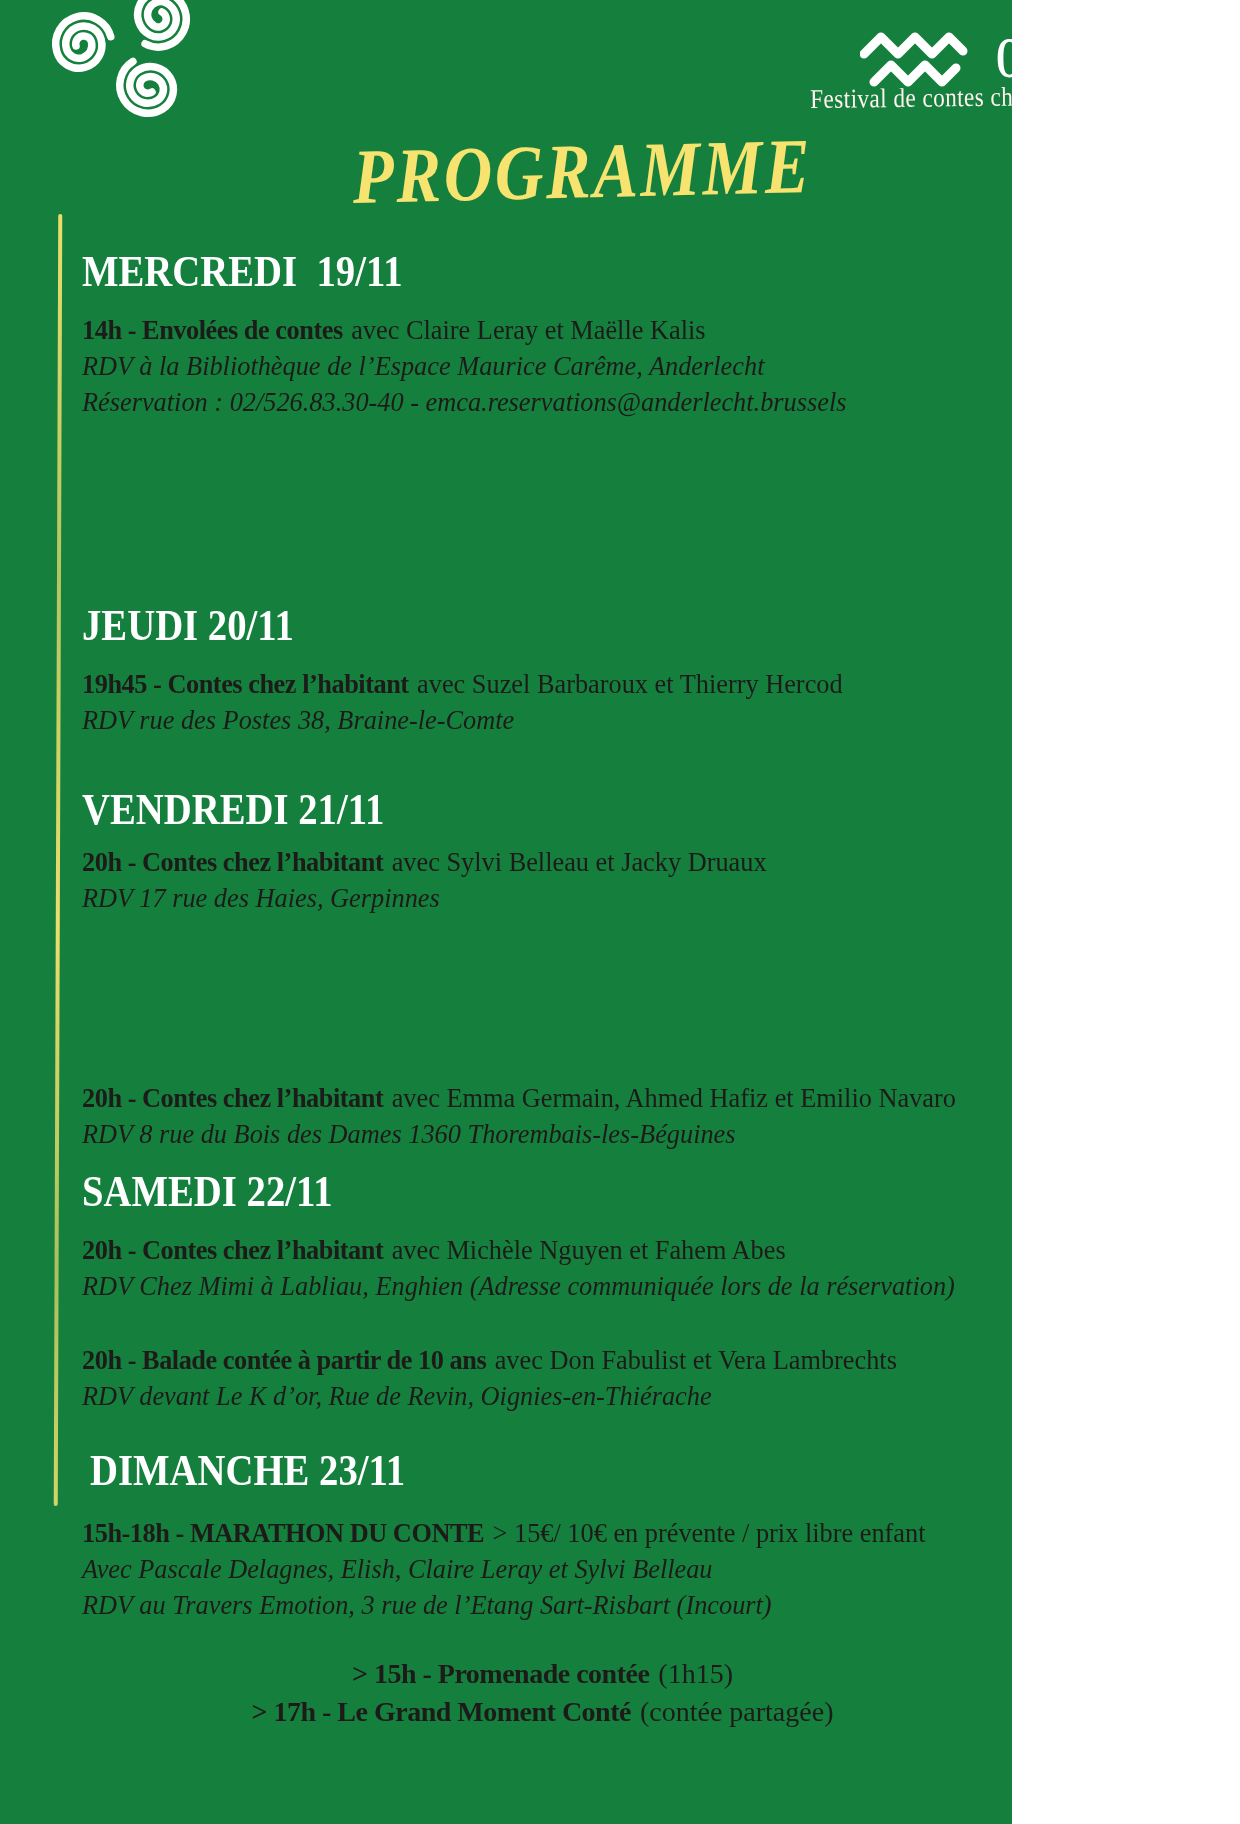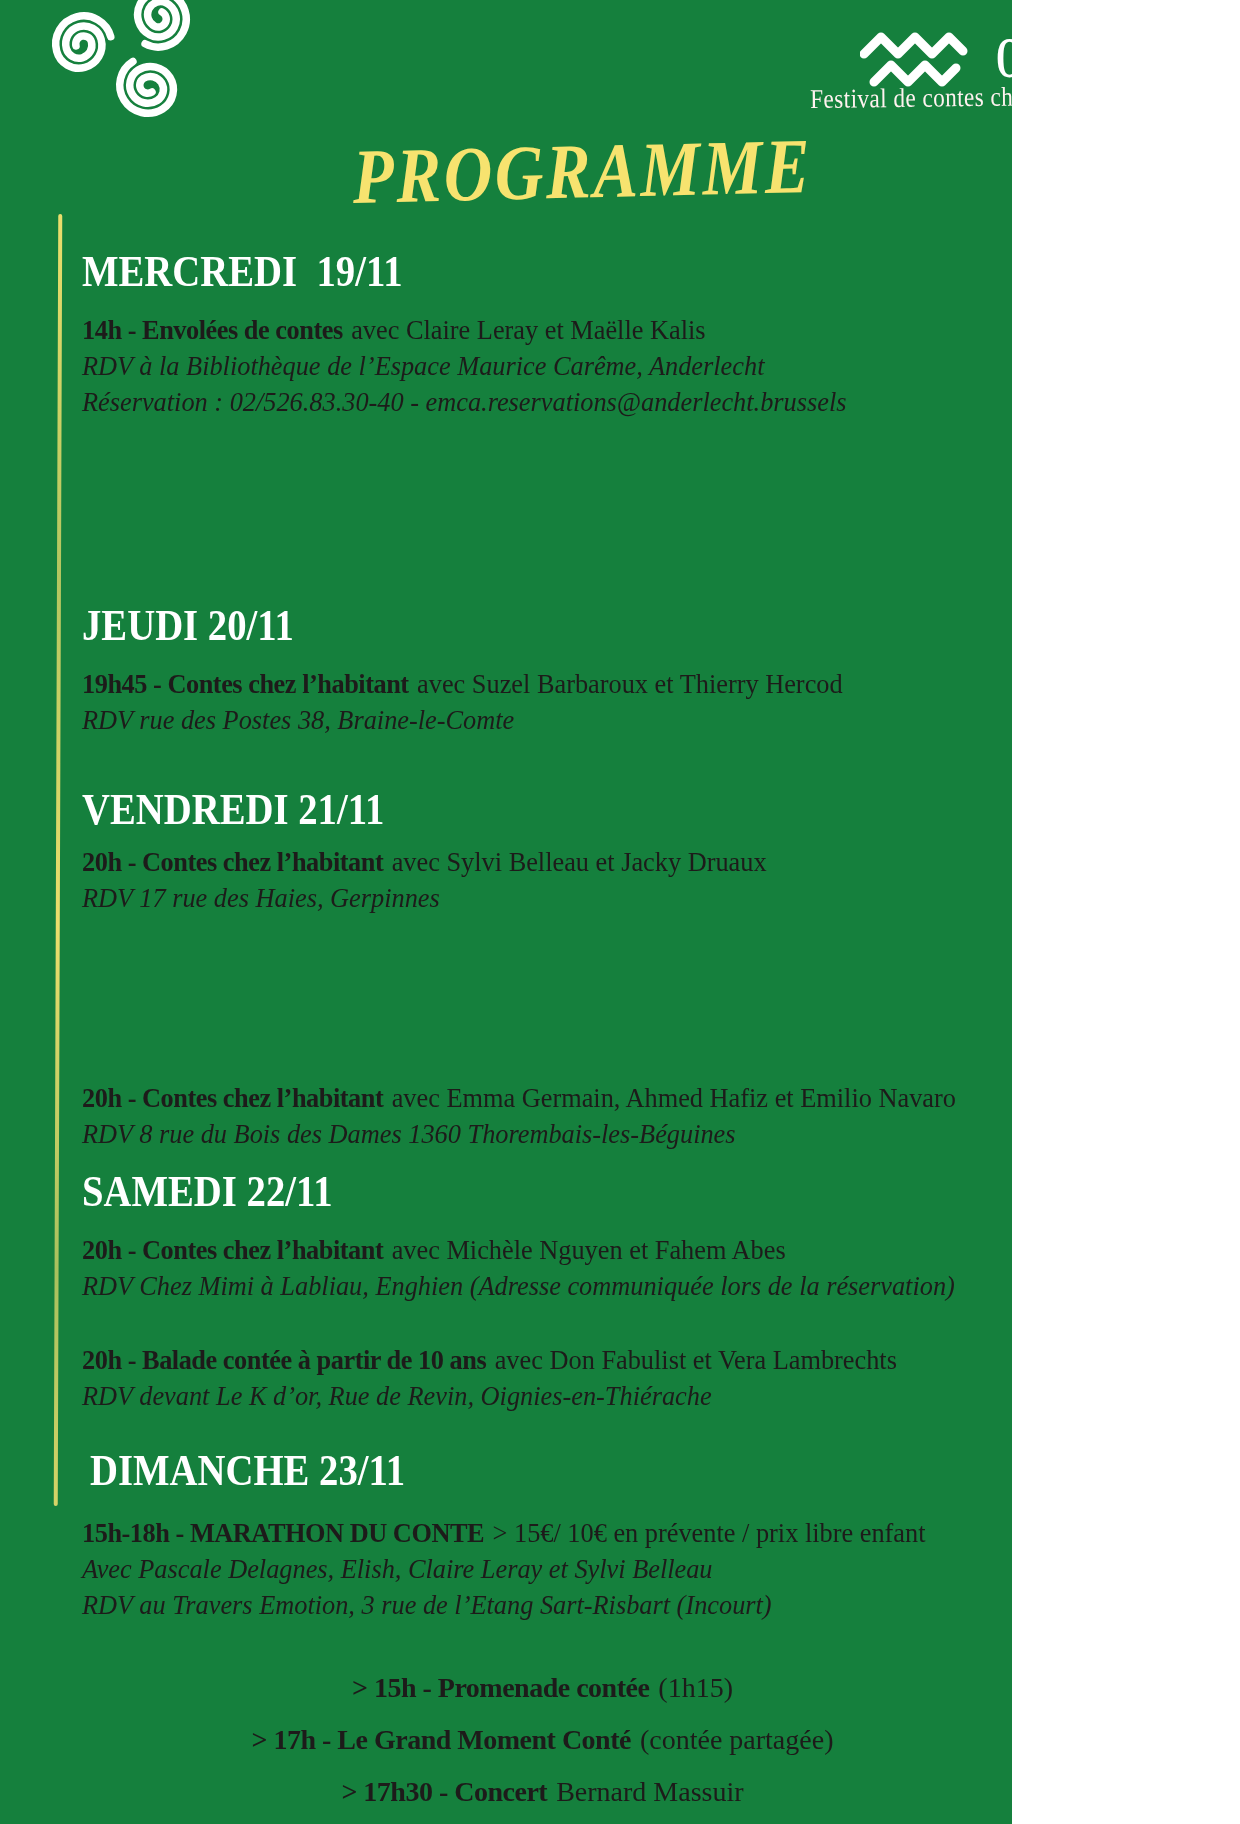--- a/index.html
+++ b/index.html
@@ -56,21 +56,21 @@
     transform:scaleX(0.94); transform-origin:0 0;
   }
   .lead strong { font-weight:bold; letter-spacing:-0.5px; }
   .lead .with { margin-left:9px; }
   .venue { font-style:italic; }
   .wrap { white-space:normal; width:1010px; }
 
   .finale {
     position:absolute; left:0; top:1654px; width:1085px; text-align:center;
   }
-  .finale p { margin:16px; font-size:28px; line-height:36px; white-space:pre; }
+  .finale p { margin:2px; font-size:28px; line-height:36px; white-space:pre; }
   .finale strong { font-weight:bold; letter-spacing:-0.5px; }
   .finale .rest { margin-left:9px; }
 </style>
 </head>
 <body>
 
 <div class="poster">
 
   <svg class="triskelion" width="235" height="155" viewBox="0 0 235 155" fill="none">
     <g stroke="#ffffff" stroke-width="7.5" stroke-linecap="round">
@@ -134,16 +134,15 @@
   <h2 class="day-header abs" style="top:1449px; left:90px">DIMANCHE 23/11</h2>
   <div class="abs" style="top:1515px">
     <p class="lead"><strong>15h-18h - MARATHON DU CONTE</strong><span class="with">&gt; 15€/ 10€ en prévente / prix libre enfant</span></p>
     <p class="venue">Avec Pascale Delagnes, Elish, Claire Leray et Sylvi Belleau</p>
     <p class="venue">RDV au Travers Emotion, 3 rue de l’Etang Sart-Risbart (Incourt)</p>
   </div>
 
   <div class="finale">
     <p><strong>&gt; 15h - Promenade contée</strong><span class="rest">(1h15)</span></p>
     <p><strong>&gt; 17h - Le Grand Moment Conté</strong><span class="rest">(contée partagée)</span></p>
-    <p><strong>&gt; 17h30 - Concert</strong><span class="rest">Bernard Massuir</span></p>
   </div>
 
 </div>
 
 </body></html>

